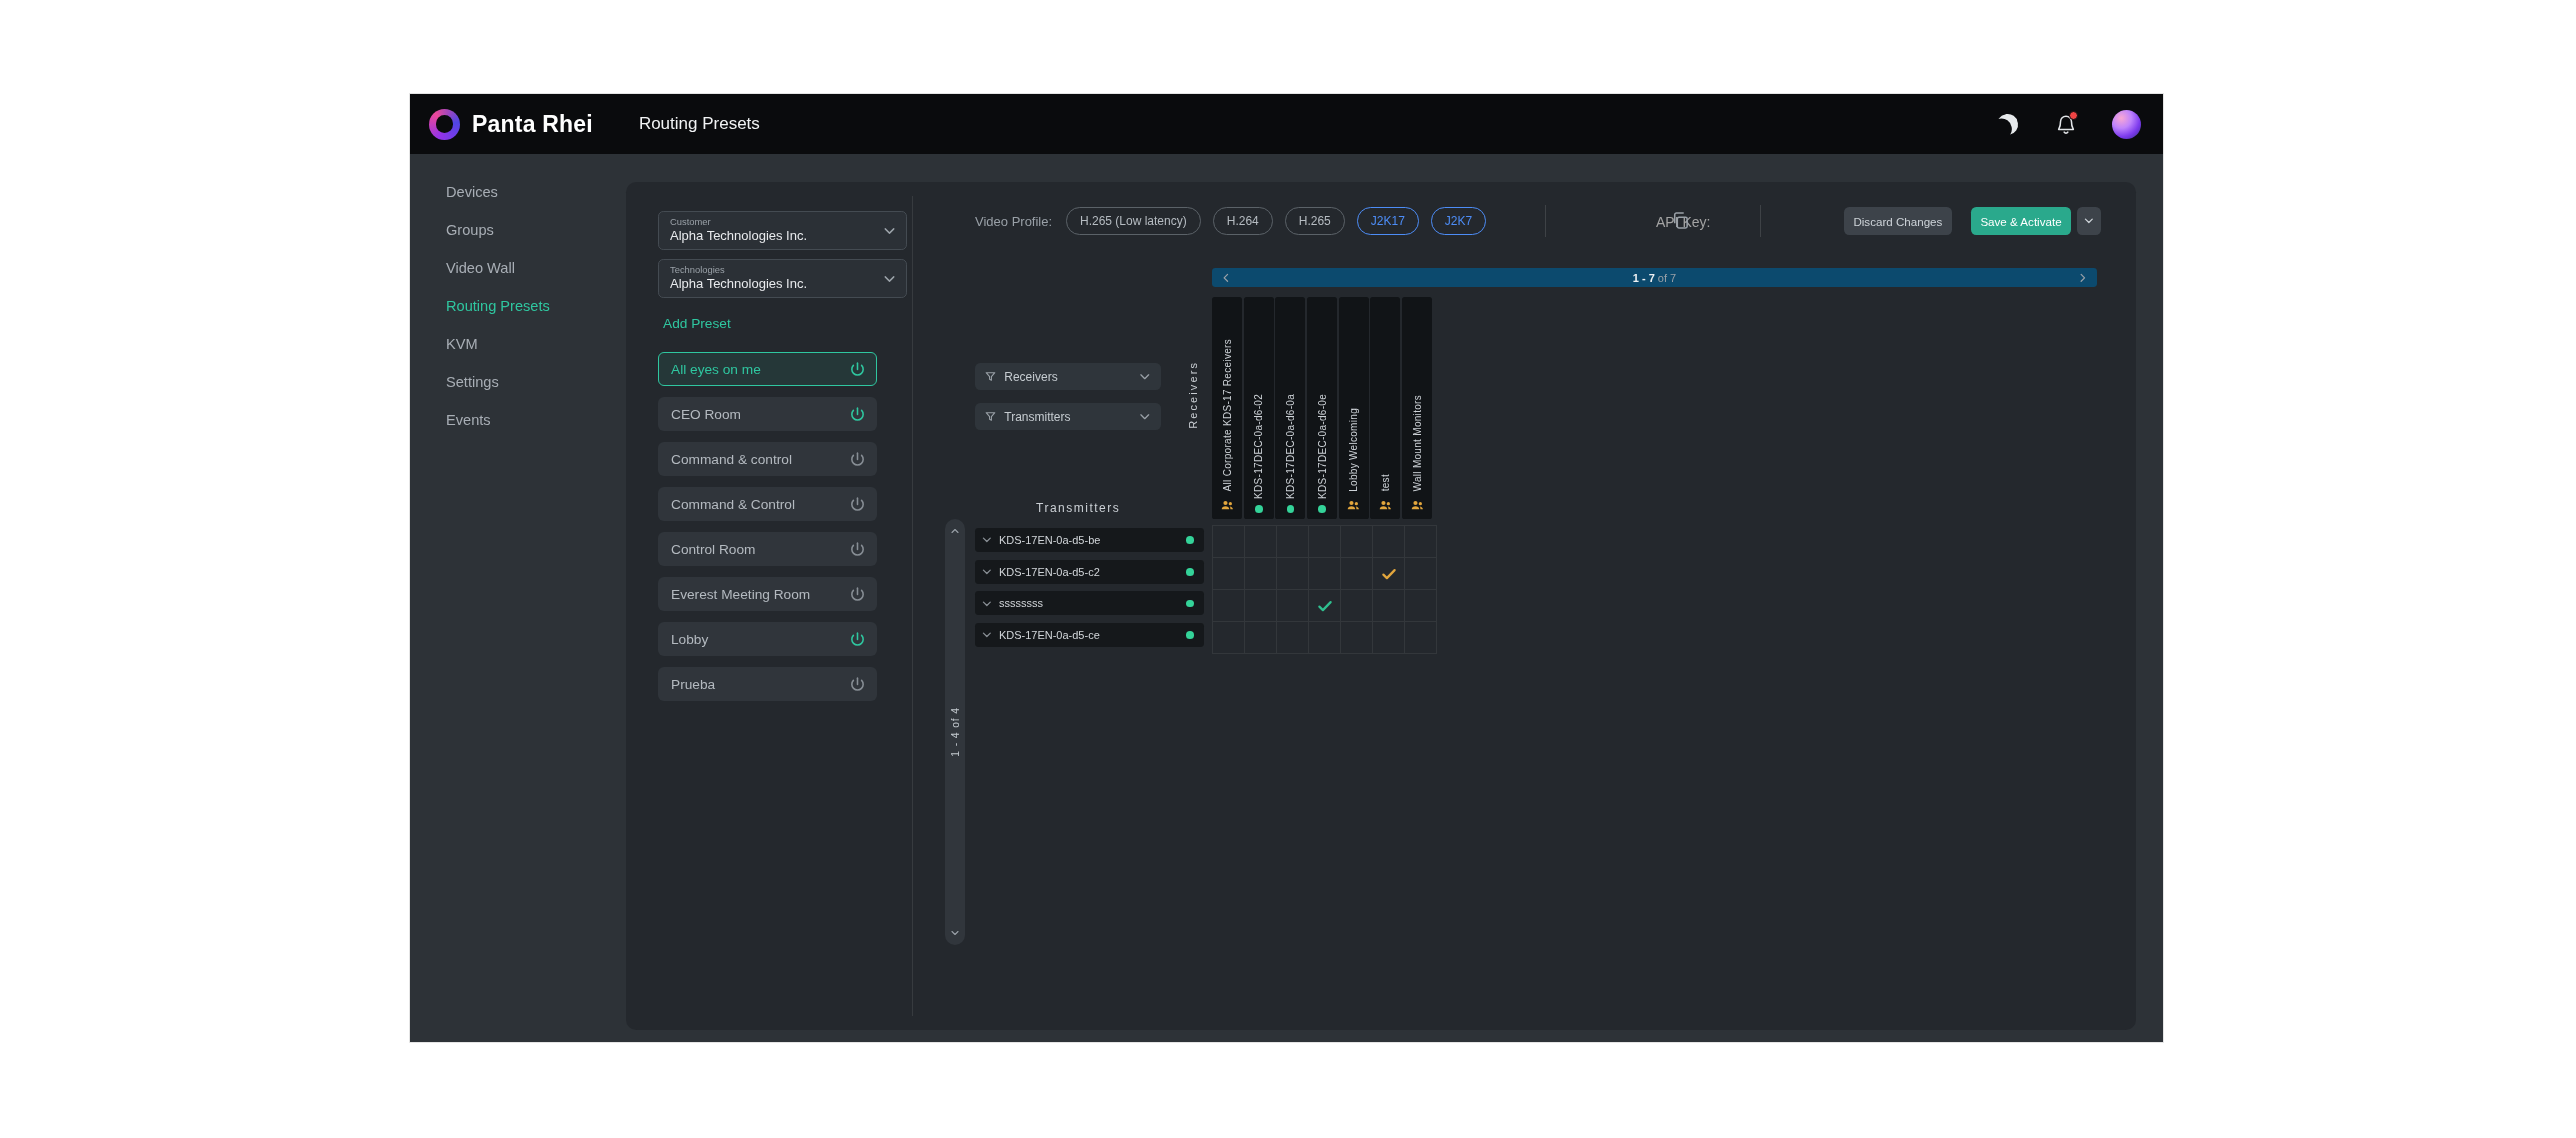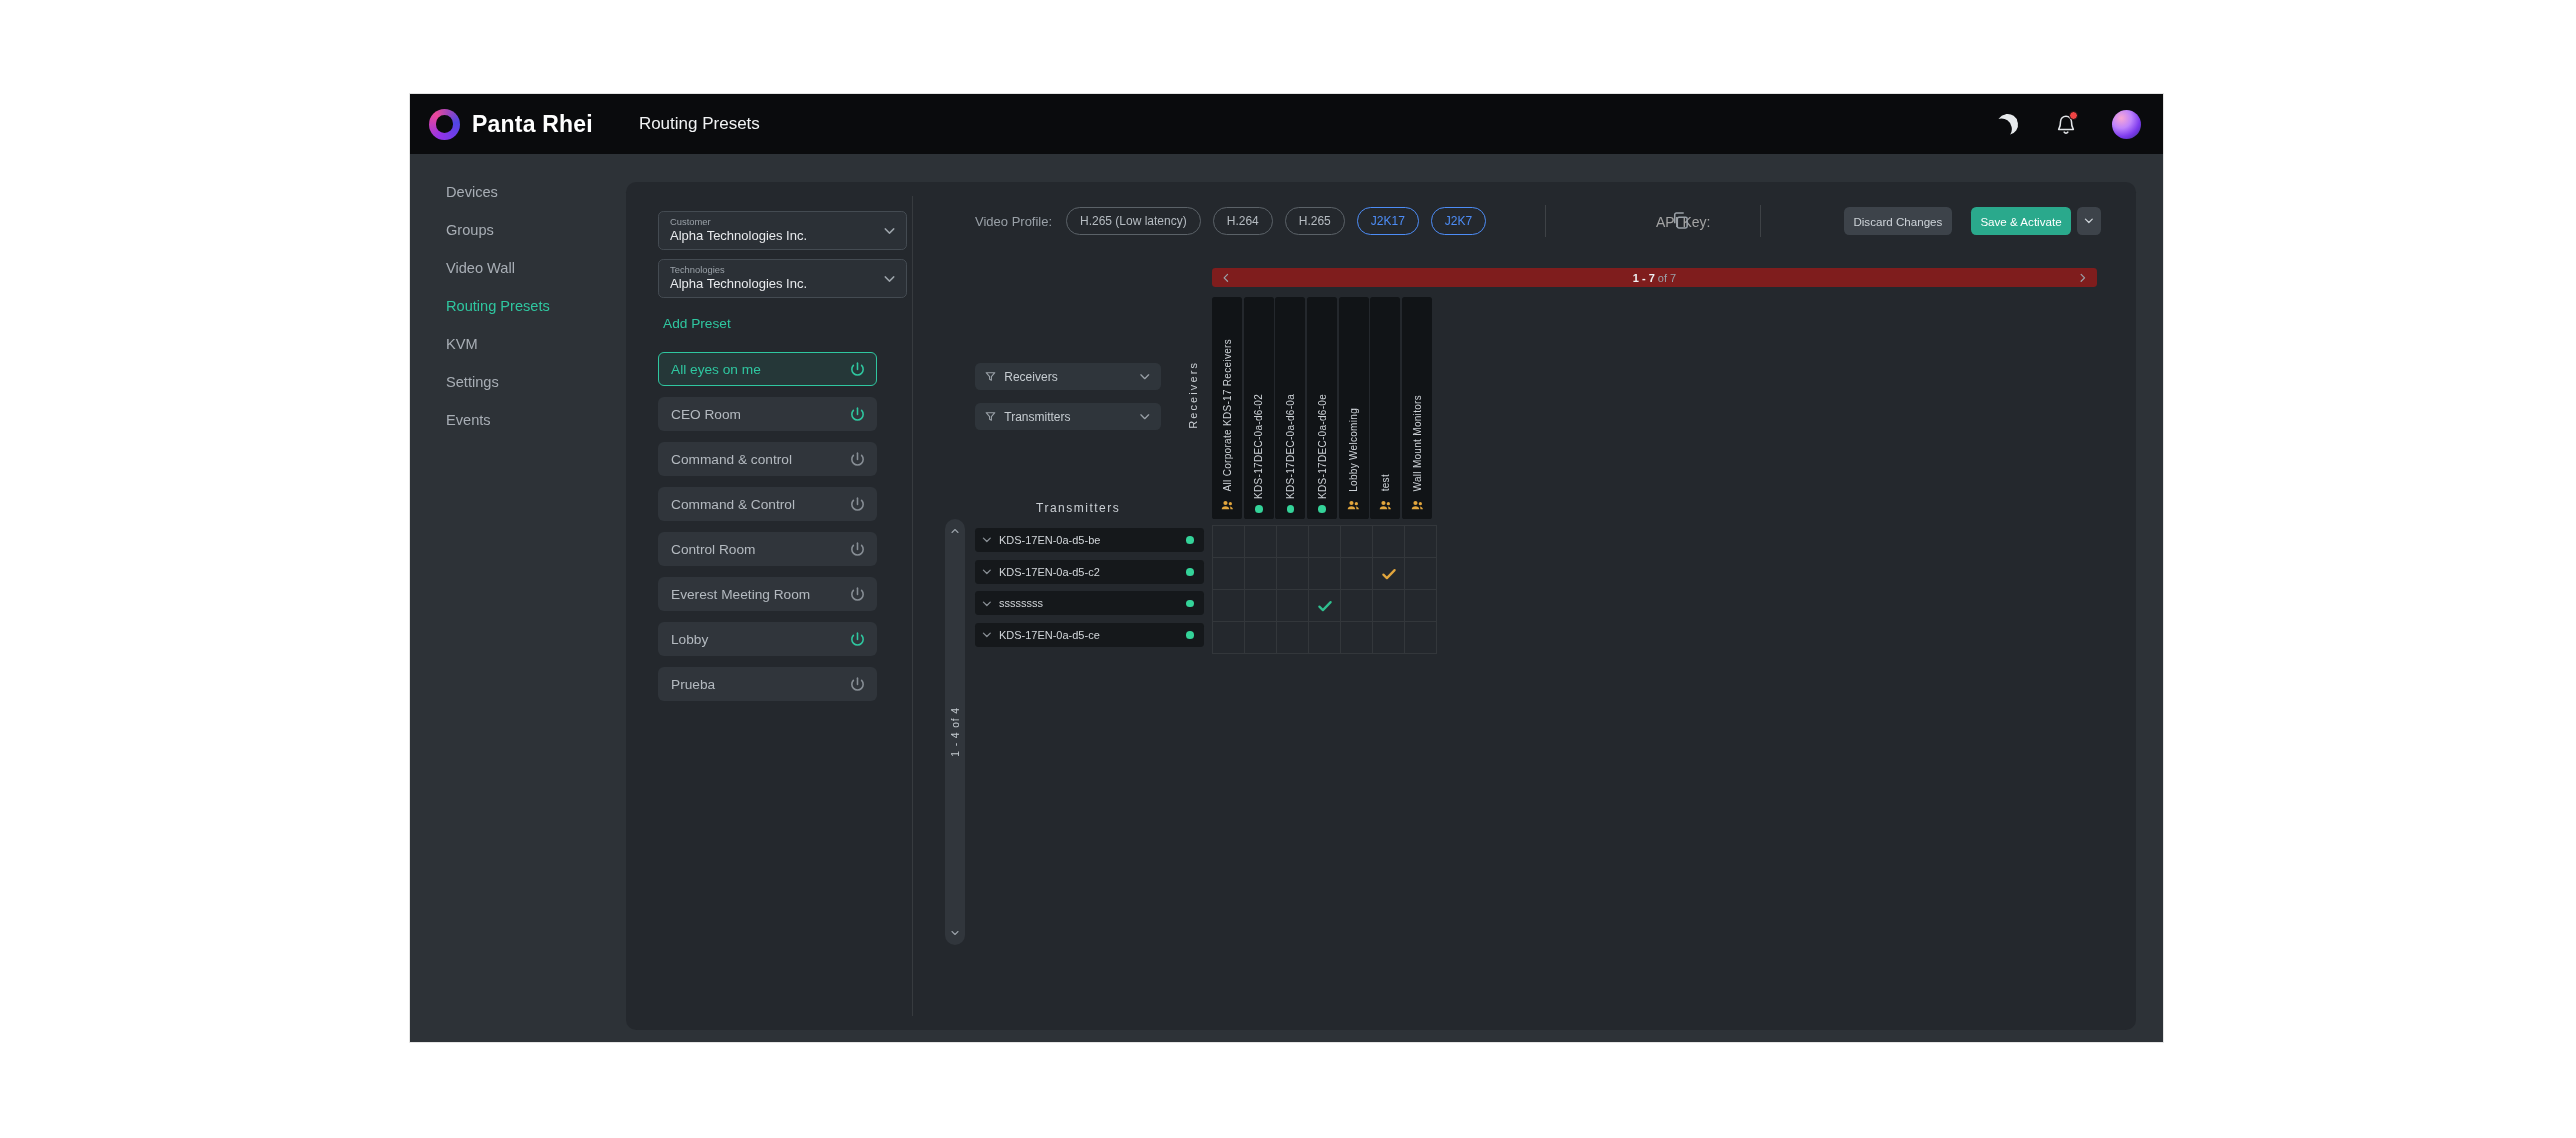--- a/index.html
+++ b/index.html
@@ -76,21 +76,21 @@
   .copy-btn { position: absolute; left: 1044px; top: 27.5px; width: 20.6px; height: 20.6px; color: #9aa1a8; cursor: pointer; }
   .btn { position: absolute; top: 25px; height: 28px; border: none; border-radius: 5.2px;
     font-size: 11.6px; font-family: inherit; cursor: pointer; padding: 0 9.4px; }
   .btn.discard { left: 1218px; background: #3d434a; color: #ced4d9; }
   .btn.save { left: 1345px; background: #2aa98c; color: #ffffff; font-weight: 500; }
   .btn.more { left: 1451px; width: 24px; padding: 0; background: #3d434a; color: #ced4d9;
     display: flex; align-items: center; justify-content: center; }
   .btn.more svg { width: 13.7px; height: 13.7px; }
   
   .top-pager { position: absolute; left: 586px; top: 86px; width: 885px; height: 19px;
-    background: #7f1d1d; border-radius: 3.4px; display: flex; align-items: center; padding: 0 6.9px; }
+    background: #0c4a6e; border-radius: 3.4px; display: flex; align-items: center; padding: 0 6.9px; }
   .pager-text { flex: 1; text-align: center; font-size: 11px; color: #9aa1a8; }
   .pager-text b { color: #eef1f3; font-weight: 700; }
   .pager-chev { width: 13.7px; height: 13.7px; color: #9aa1a8; cursor: pointer; flex: 0 0 auto; }
   .pager-chev.left svg { transform: rotate(90deg); }
   .pager-chev.right svg { transform: rotate(-90deg); }
   .pager-chev.up svg { transform: rotate(180deg); }
   
   .receivers-axis { position: absolute; left: 554px; top: 159px; width: 26px; height: 107px;
     display: flex; align-items: center; justify-content: center; }
   .receivers-axis span { writing-mode: vertical-rl; transform: rotate(180deg);

